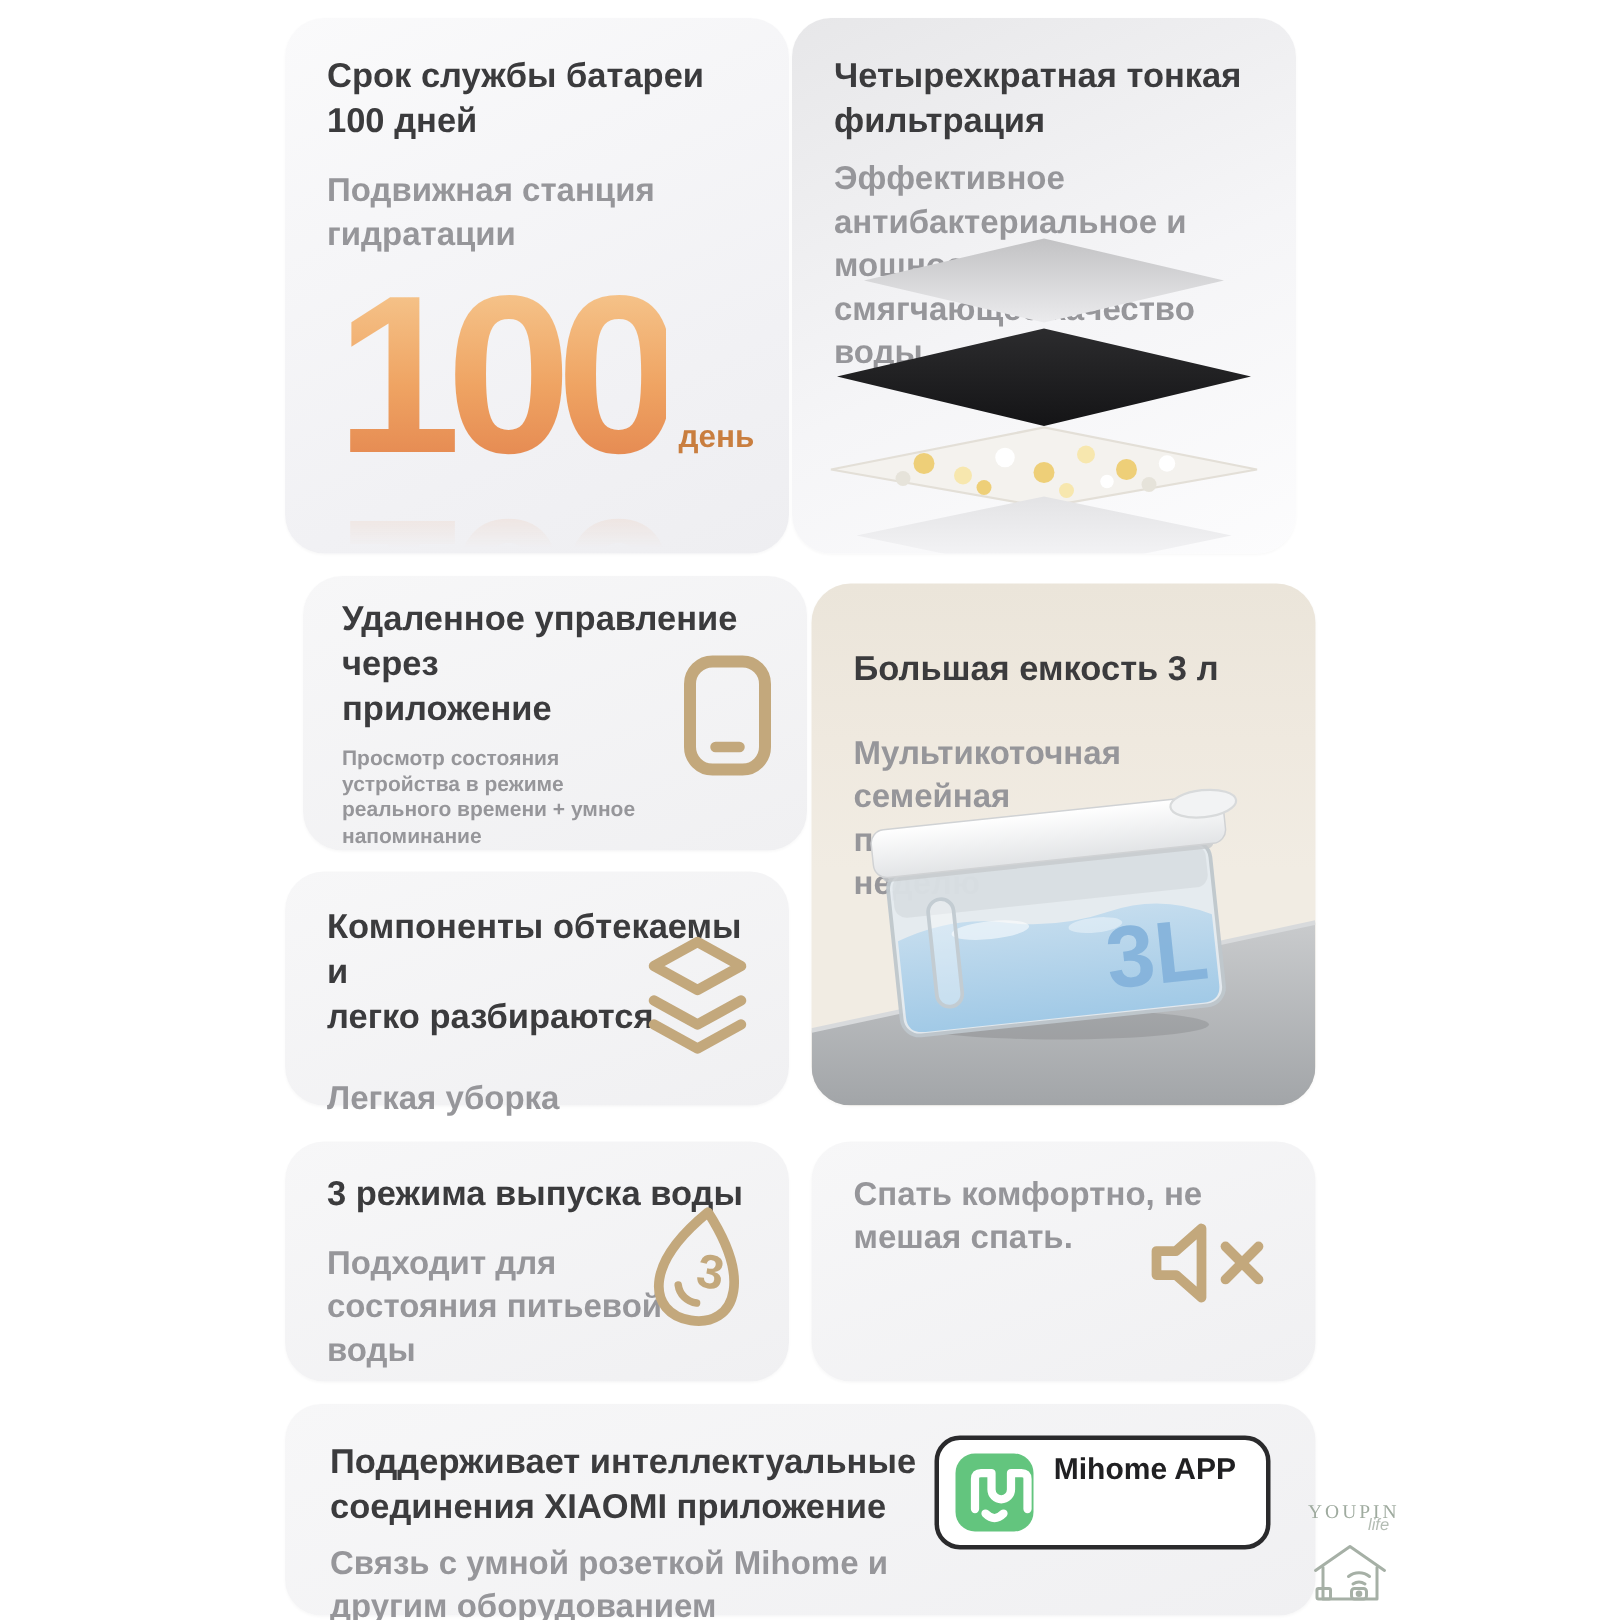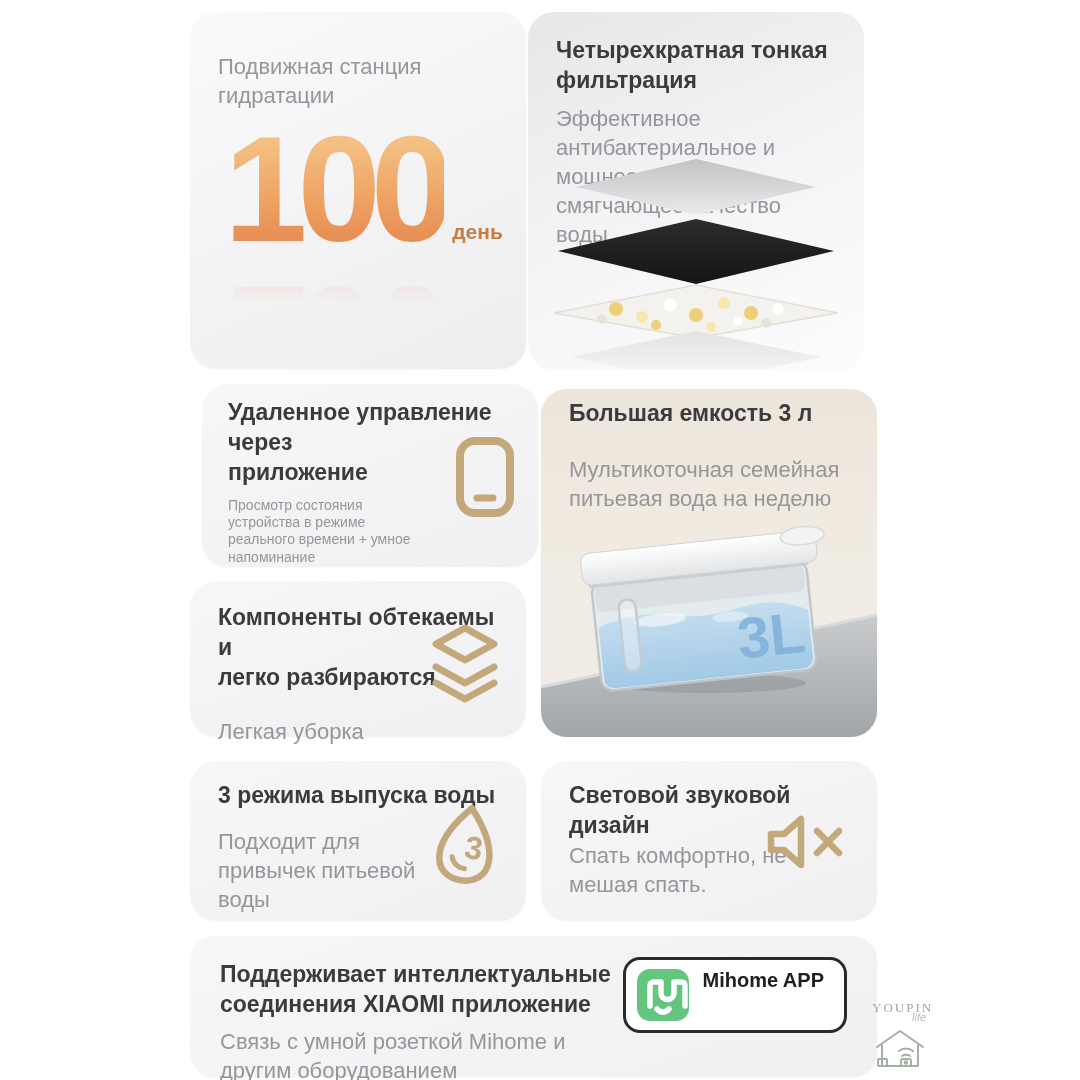--- a/index.html
+++ b/index.html
@@ -2,30 +2,30 @@
 <html style="--accent-tan: #c3a87c; --orange-top: #f7cd96; --orange-mid: #efa463; --orange-bottom: #e2814c; --orange-unit: #c97e3f; --title-color: #3b3b3d; --body-color: #96969a; --mijia-green: #63c57e; --water-blue: #9ec8e6;"><head>
 <meta charset="utf-8">
 <style>
   html,body{margin:0;padding:0;background:#ffffff;}
   .page{position:relative;width:1080px;height:1080px;background:#ffffff;overflow:hidden;
         font-family:"Liberation Sans","DejaVu Sans",sans-serif;}
   .card{position:absolute;border-radius:26px;background:linear-gradient(160deg,#f7f7f8,#f0f0f2);
         box-sizing:border-box;box-shadow:0 1px 2px rgba(0,0,0,.03);}
   .title{white-space:pre-line;font-weight:bold;font-size:23px;line-height:1.3;
          color:var(--title-color,#3b3b3d);margin:0;}
-  .body{white-space:pre-line;font-weight:normal;font-size:22px;line-height:1.32;
+  .body{white-space:pre-line;font-weight:bold;font-size:22px;line-height:1.32;
         color:var(--body-color,#96969a);margin:0;}
 
   
   #card-battery {left:190px;top:12px;width:336px;height:357px;padding:24px 28px;
                  background:linear-gradient(155deg,#fafafb,#f1f1f4 70%,#eeeef1);}
   #card-filter  {left:528px;top:12px;width:336px;height:357px;padding:24px 28px;overflow:hidden;
                  background:linear-gradient(155deg,#e7e7e9,#f5f5f7 55%,#fcfcfd);}
   #card-app     {left:202px;top:384px;width:336px;height:183px;padding:14px 26px;}
-  #card-capacity{left:541px;top:389px;width:336px;height:348px;padding:10px 28px;overflow:hidden;
+  #card-capacity{left:541px;top:389px;width:336px;height:348px;padding:42px 28px;overflow:hidden;
                  background:linear-gradient(180deg,#ebe5da 0%,#efe9df 30%,#f1ece3 55%,#f1ece3);}
   #card-clean   {left:190px;top:581px;width:336px;height:156px;padding:22px 28px;}
   #card-modes   {left:190px;top:761px;width:336px;height:160px;padding:20px 28px;}
   #card-sound   {left:541px;top:761px;width:336px;height:160px;padding:20px 28px;}
   #card-smart   {left:190px;top:936px;width:687px;height:141px;padding:24px 30px;border-radius:24px;}
 
   
   #card-battery .subtitle{margin-top:16px;}
   .num-row{display:flex;align-items:flex-end;margin-top:4px;margin-left:6px;}
   .big-num{font-weight:bold;font-size:150px;line-height:1;letter-spacing:-10px;
@@ -67,20 +67,22 @@
   .watermark{position:absolute;left:872px;top:1000px;width:80px;color:#9fab9f;z-index:5;}
   .wm-brand{font-size:13px;letter-spacing:2px;color:#9fab9f;font-family:"Liberation Serif","DejaVu Serif",serif;}
   .wm-sub{font-size:11px;color:#b4bdb4;margin:-5px 0 0 40px;font-style:italic;}
 </style>
 </head>
 <body>
 
 <div class="page">
 
   <div class="card" id="card-battery">
+    <p class="title">Срок службы батареи
+100 дней</p>
     <p class="body subtitle">Подвижная станция
 гидратации</p>
     <div class="num-row">
       <span class="big-num">100</span>
       <span class="num-unit">день</span>
     </div>
     <div class="reflection">
       <span class="big-num">100</span>
     </div>
   </div>
@@ -184,33 +186,32 @@
     <svg class="corner-icon" style="right:26px;top:42px;" width="70" height="90" viewBox="0 0 70 90">
       <path class="icon-stroke" stroke-width="7" d="M35 5 L64 21 L35 37 L6 21 Z"></path>
       <path class="icon-stroke" stroke-width="7" d="M6 44 L35 60 L64 44"></path>
       <path class="icon-stroke" stroke-width="7" d="M6 60 L35 76 L64 60"></path>
     </svg>
   </div>
 
   <div class="card" id="card-modes">
     <p class="title">3 режима выпуска воды</p>
     <p class="body">Подходит для
-привычек питьевой
+состояния питьевой
 воды</p>
     <svg class="corner-icon" style="right:22px;top:40px;" width="72" height="90" viewBox="0 0 72 90">
       <g transform="rotate(9 36 45)">
         <path class="icon-stroke" stroke-width="6.5" d="M34 7 C18 25 9 42 9 56 C9 72 20 80 34 80 C48 80 59 72 59 56 C59 42 50 25 34 7 Z"></path>
         <text x="33" y="57" font-family="Liberation Sans, sans-serif" font-size="32" font-weight="bold" fill="#c3a87c">3</text>
         <path class="icon-stroke" stroke-width="5" d="M22 58 a14 14 0 0 0 14 10"></path>
       </g>
     </svg>
   </div>
 
   <div class="card" id="card-sound">
-    <p class="title">Световой звуковой дизайн</p>
     <p class="body">Спать комфортно, не
 мешая спать.</p>
     <svg class="corner-icon" style="right:26px;top:48px;" width="88" height="66" viewBox="0 0 88 66">
       <path class="icon-stroke" stroke-width="6.5" d="M8 25 h13 l17 -15 v46 l-17 -15 h-13 z"></path>
       <line class="icon-stroke" stroke-width="6.5" x1="54" y1="22" x2="76" y2="44"></line>
       <line class="icon-stroke" stroke-width="6.5" x1="76" y1="22" x2="54" y2="44"></line>
     </svg>
   </div>
 
   <div class="card" id="card-smart">

